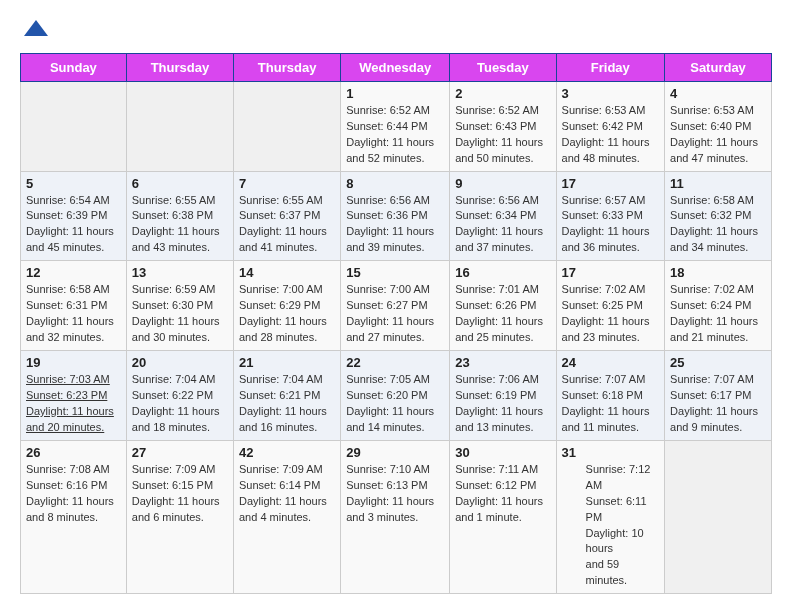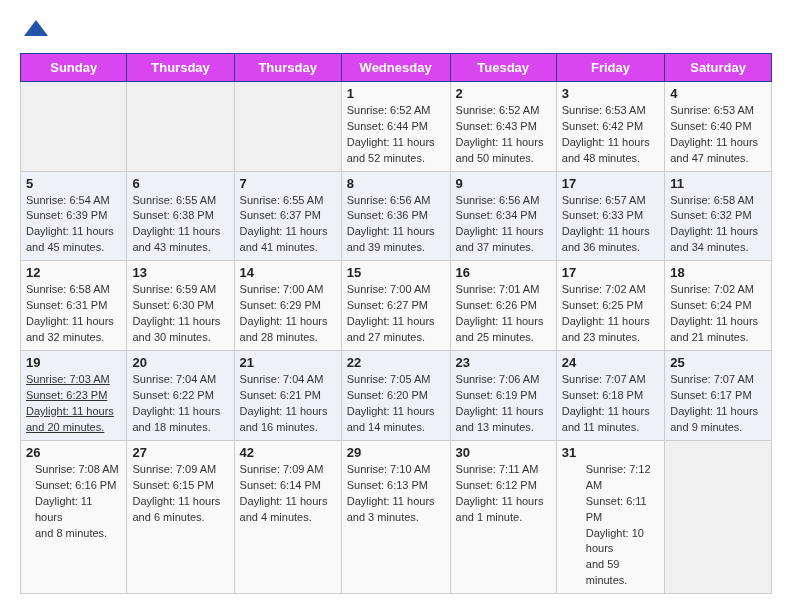--- a/index.html
+++ b/index.html
@@ -316,21 +316,21 @@
             <span class="day-num">25</span>
             <div class="day-info" style="white-space: pre-line;">Sunrise: 7:07 AM
 Sunset: 6:17 PM
 Daylight: 11 hours
 and 9 minutes.</div>
           </td>
         </tr>
         <tr>
           <td>
             <span class="day-num">26</span>
-            <div class="day-info" style="white-space: pre-line; margin-left: 9px;">Sunrise: 7:08 AM
+            <div class="day-info" style="white-space: pre-line;">Sunrise: 7:08 AM
 Sunset: 6:16 PM
 Daylight: 11 hours
 and 8 minutes.</div>
           </td>
           <td>
             <span class="day-num">27</span>
             <div class="day-info" style="white-space: pre-line;">Sunrise: 7:09 AM
 Sunset: 6:15 PM
 Daylight: 11 hours
 and 6 minutes.</div>

